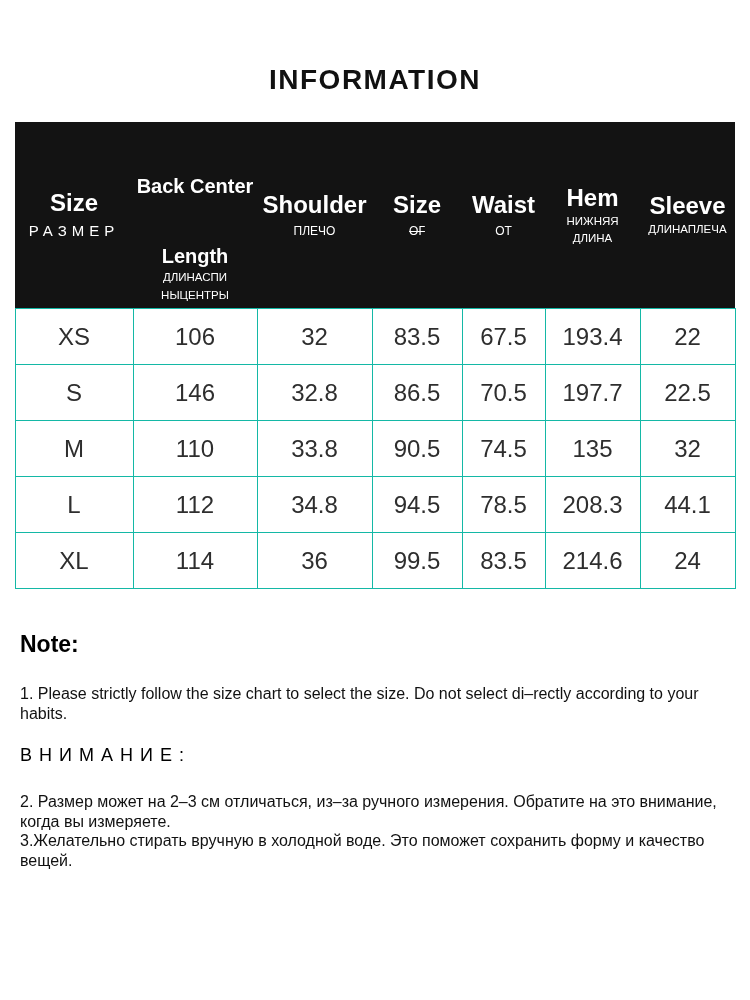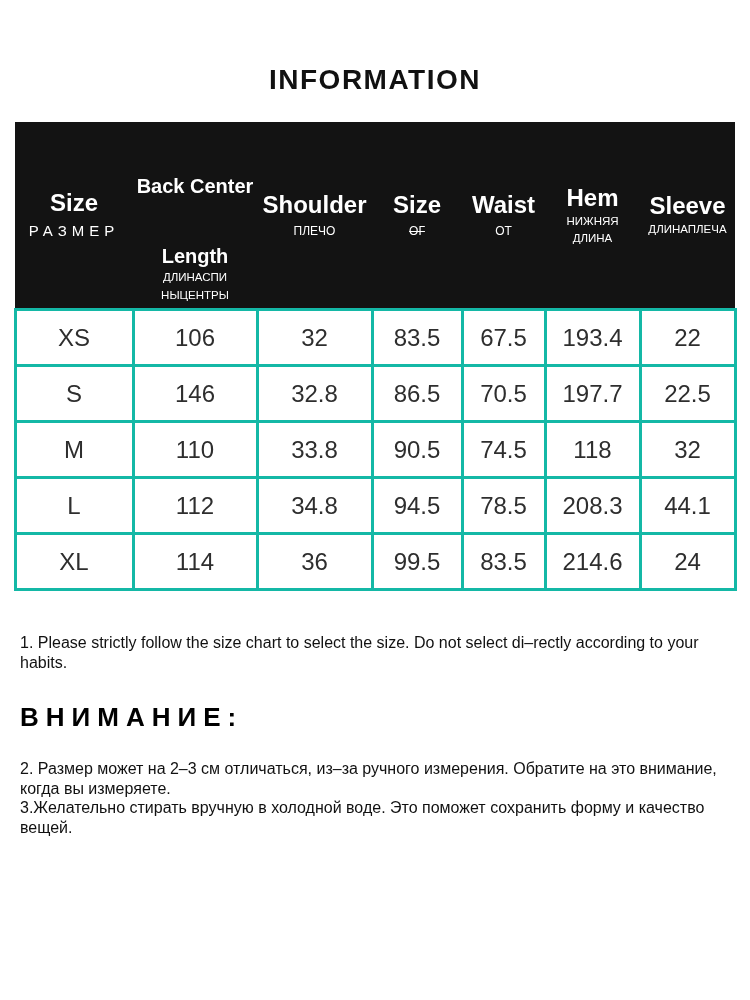--- a/index.html
+++ b/index.html
@@ -38,21 +38,21 @@
     padding:6px 2px;
   }
   .h-en { font-size:24px; line-height:1.08; font-weight:bold; }
   .h-en.small { font-size:20px;margin-top:48px; }
   .h-ru { font-size:12px; font-weight:normal; margin-top:6px; line-height:1.18; }
   .h-ru.spaced { letter-spacing:5px; font-size:15px; }
   .h-ru.tiny { font-size:11.5px; margin-top:4px; }
   .h-ru.strike { text-decoration:line-through; }
 
   tbody td {
-    border:3px solid #14b8a6;
+    border:1px solid #14b8a6;
     text-align:center;
     vertical-align:middle;
     height:56px;
     font-size:24px;
     color:#2e2e2e;
     background:#ffffff;
   }
 
   .notes { margin:42px 20px 0 20px; }
   .note-heading {
@@ -60,23 +60,23 @@
     font-weight:bold;
     color:#000000;
   }
   .note-body { margin-top:26px; }
   .note-body p {
     font-size:16px;
     line-height:1.22;
     color:#111111;
   }
   .ru-heading {
-    margin-top:30px;
-    font-size:26px;
-    font-weight:bold;
+    margin-top:22px;
+    font-size:18px;
+    font-weight:normal;
     letter-spacing:7px;
     color:#000000;
   }
 </style>
 </head>
 <body>
 
 <div class="page">
 
   <h1 class="title">INFORMATION</h1>
@@ -144,21 +144,21 @@
         <td>70.5</td>
         <td>197.7</td>
         <td>22.5</td>
       </tr>
       <tr>
         <td>M</td>
         <td>110</td>
         <td>33.8</td>
         <td>90.5</td>
         <td>74.5</td>
-        <td>118</td>
+        <td>135</td>
         <td>32</td>
       </tr>
       <tr>
         <td>L</td>
         <td>112</td>
         <td>34.8</td>
         <td>94.5</td>
         <td>78.5</td>
         <td>208.3</td>
         <td>44.1</td>
@@ -169,20 +169,21 @@
         <td>36</td>
         <td>99.5</td>
         <td>83.5</td>
         <td>214.6</td>
         <td>24</td>
       </tr>
     </tbody>
   </table>
 
   <div class="notes">
+    <h2 class="note-heading">Note:</h2>
     <div class="note-body">
       <p>1. Please strictly follow the size chart  to select the size. Do not select di–rectly according to your habits.</p>
     </div>
 
     <h2 class="ru-heading">ВНИМАНИЕ:</h2>
     <div class="note-body">
       <p>2. Размер может на 2–3 см отличаться, из–за ручного измерения. Обратите на это внимание, когда вы измеряете.</p>
       <p>3.Желательно стирать вручную в холодной воде. Это поможет сохранить форму и качество вещей.</p>
     </div>
   </div>

